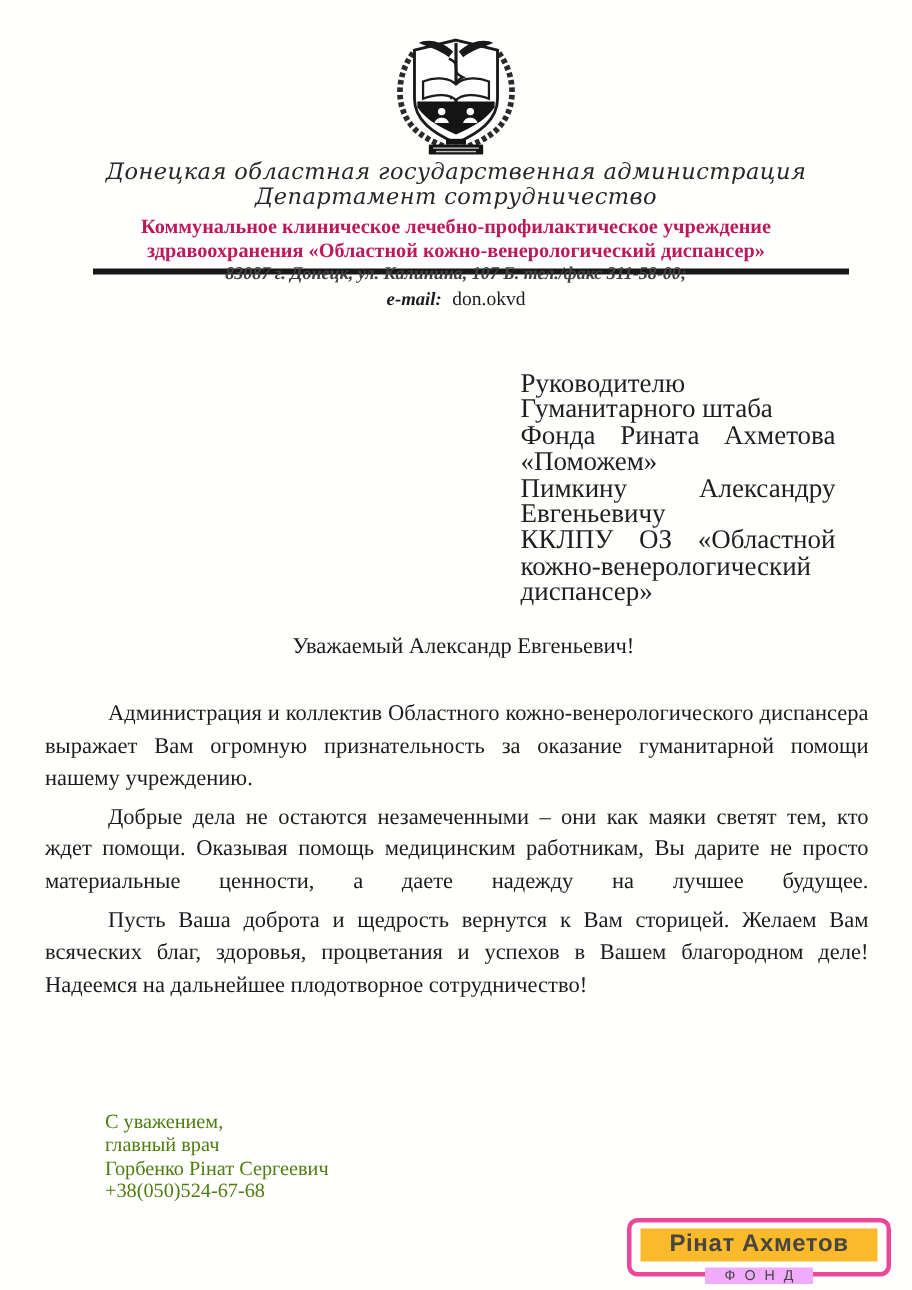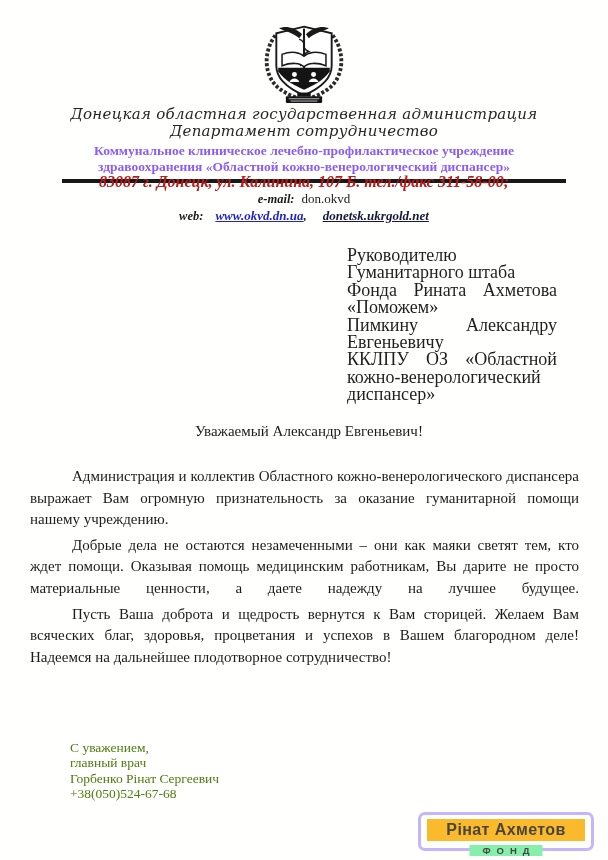--- a/index.html
+++ b/index.html
@@ -16,31 +16,31 @@
 
   
   .header { position:absolute; top:20px; left:0; width:608px; text-align:center; }
   .emblem { display:block; margin:0 auto 2px auto; }
   .hdr-script {
     font-family:"DejaVu Serif","Liberation Serif",serif;
     font-style:italic; font-size:15px; line-height:17px; color:#262626;
     letter-spacing:0.3px;
   }
   .hdr-bold {
-    font-weight:bold; font-size:13.5px; line-height:16px; color:#8b5cf6;
+    font-weight:bold; font-size:13.5px; line-height:16px; color:#be185d;
   }
   .hdr-bold.first { margin-top:3px; }
   .rule {
     height:3.5px; background:#181818; width:504px; margin:4px 0 0 62px;
   }
 
   
   .contact { position:absolute; top:175px; left:0; width:608px; text-align:center; }
   .addr {
-    font-style:italic; font-weight:bold; font-size:16px; line-height:14px; color:#b91c1c;
+    font-style:italic; font-weight:bold; font-size:12px; line-height:14px; color:#404040;
   }
   .email-line { margin-top:2px; font-size:13px; line-height:15px; }
   .email-label { font-style:italic; font-weight:bold; font-size:12.5px;margin-top:28px; }
   .email-value { margin-left:7px; font-size:13px; }
   .web-line { margin-top:1px; font-size:13px; line-height:16px; }
   .web-label { font-style:italic; font-weight:bold; font-size:12.5px; margin-right:12px; }
   .web-link {
     font-style:italic; font-weight:bold; text-decoration:underline; cursor:pointer;
   }
   .web-sep { font-style:italic; font-weight:bold; }
@@ -66,33 +66,33 @@
 
   
   .signature {
     position:absolute; top:740px; left:70px;
     font-size:13.5px; line-height:15.4px; color:#4d7c0f;
   }
 
   
   .fond {
     position:absolute; top:812px; left:418px; width:170px; height:33px;
-    border:3px solid #c4b5fd; border-radius:7px;
+    border:3px solid #ec4899; border-radius:7px;
   }
   .fond-box {
     position:absolute; left:6px; right:6px; top:4px; height:22px;
     background:#FBB92C; display:flex; align-items:center; justify-content:center;
     font-family:"Liberation Sans","DejaVu Sans",sans-serif;
     font-size:16px; font-weight:bold; color:#474640; letter-spacing:0.4px;
   }
   .fond-sub {
     position:absolute; bottom:-8px; left:50%; transform:translateX(-50%);
-    background:#86efac; padding:0 7px; white-space:nowrap;
+    background:#f0abfc; padding:0 7px; white-space:nowrap;
     font-family:"Liberation Sans","DejaVu Sans",sans-serif;
-    font-size:9.5px; font-weight:bold; color:#474640;
+    font-size:9.5px; font-weight:normal; color:#474640;
     letter-spacing:6px; text-indent:6px;
   }
 </style>
 </head>
 <body>
 
 <div class="page">
 
   <div class="header">
     <svg class="emblem" width="96" height="84" viewBox="0 0 100 88" xmlns="http://www.w3.org/2000/svg">
@@ -126,23 +126,20 @@
     <div class="hdr-bold first">Коммунальное клиническое лечебно-профилактическое учреждение</div>
     <div class="hdr-bold">здравоохранения «Областной кожно-венерологический диспансер»</div>
     <div class="rule"></div>
   </div>
 
   <div class="contact">
     <div class="addr">83087  г. Донецк, ул. Калинина, 107 Б. тел./факс 311-58-00;</div>
     <div class="email-line">
       <span class="email-label">e-mail:</span><span class="email-value">don.okvd</span>
     </div>
-    <div class="web-line">
-      <span class="web-label">web:</span><span class="web-link" style="color:#2525c4">www.okvd.dn.ua</span><span class="web-sep">,</span><span class="web-link second" style="color:#16163a">donetsk.ukrgold.net</span>
-    </div>
   </div>
 
   <div class="recipient">
     <div>Руководителю Гуманитарного штаба</div>
     <div>Фонда Рината Ахметова «Поможем»</div>
     <div>Пимкину Александру Евгеньевичу</div>
     <div>ККЛПУ ОЗ «Областной кожно-венерологический диспансер»</div>
   </div>
 
   <div class="salutation">Уважаемый Александр Евгеньевич!</div>

